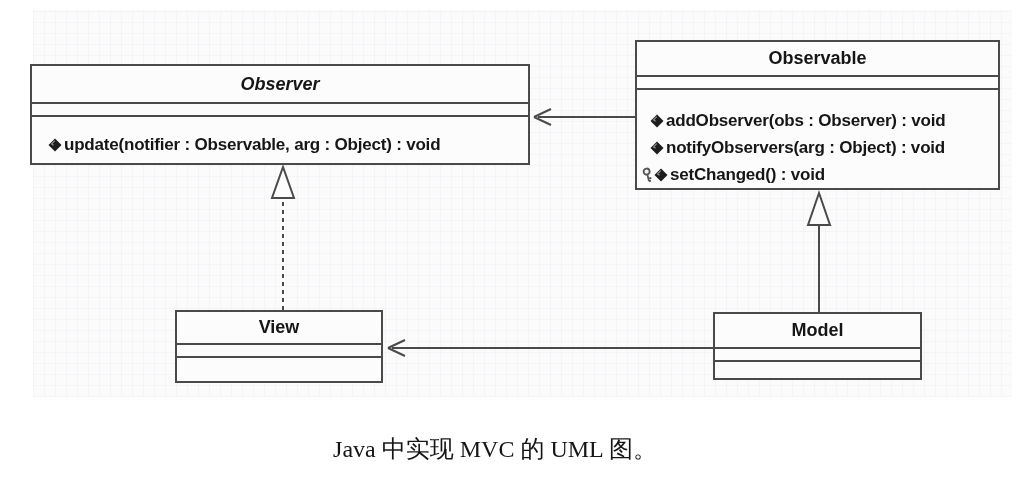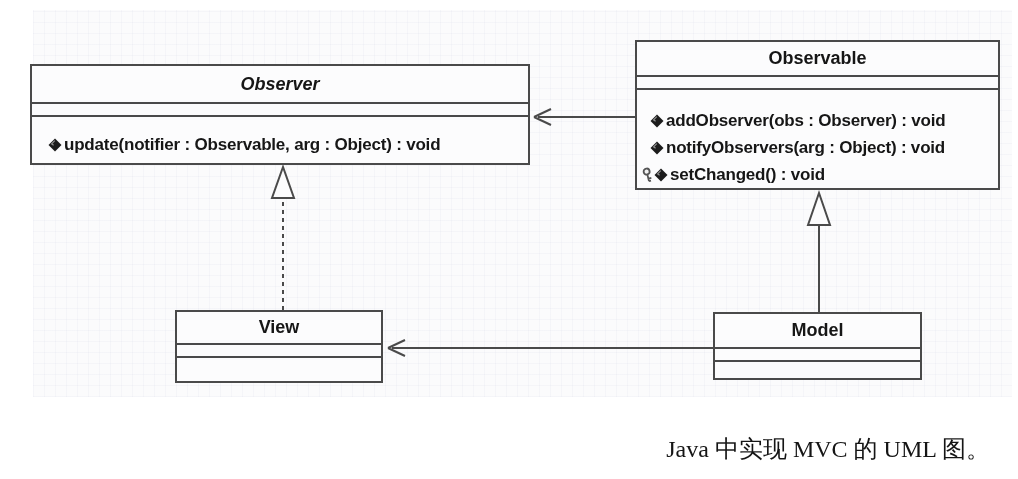--- a/index.html
+++ b/index.html
@@ -47,21 +47,21 @@
   .m-row {
     display: flex; align-items: center;
     height: 27px;
     white-space: nowrap;
   }
   .m-row svg { flex: 0 0 auto; margin-right: 2px; }
   .arrows { position: absolute; left: 0; top: 0; pointer-events: none; }
   #caption {
     position: absolute;
     left: 0; right: 28px; top: 433px;
-    text-align: right;
+    text-align: center;
     font-family: "Liberation Serif", serif;
     font-size: 24px;
     color: #151515;
   }
   #watermark {
     position: absolute;
     right: 9px; bottom: 8px;
     font-size: 15px;
     color: #e6e6e6;
     letter-spacing: 0.5px;

